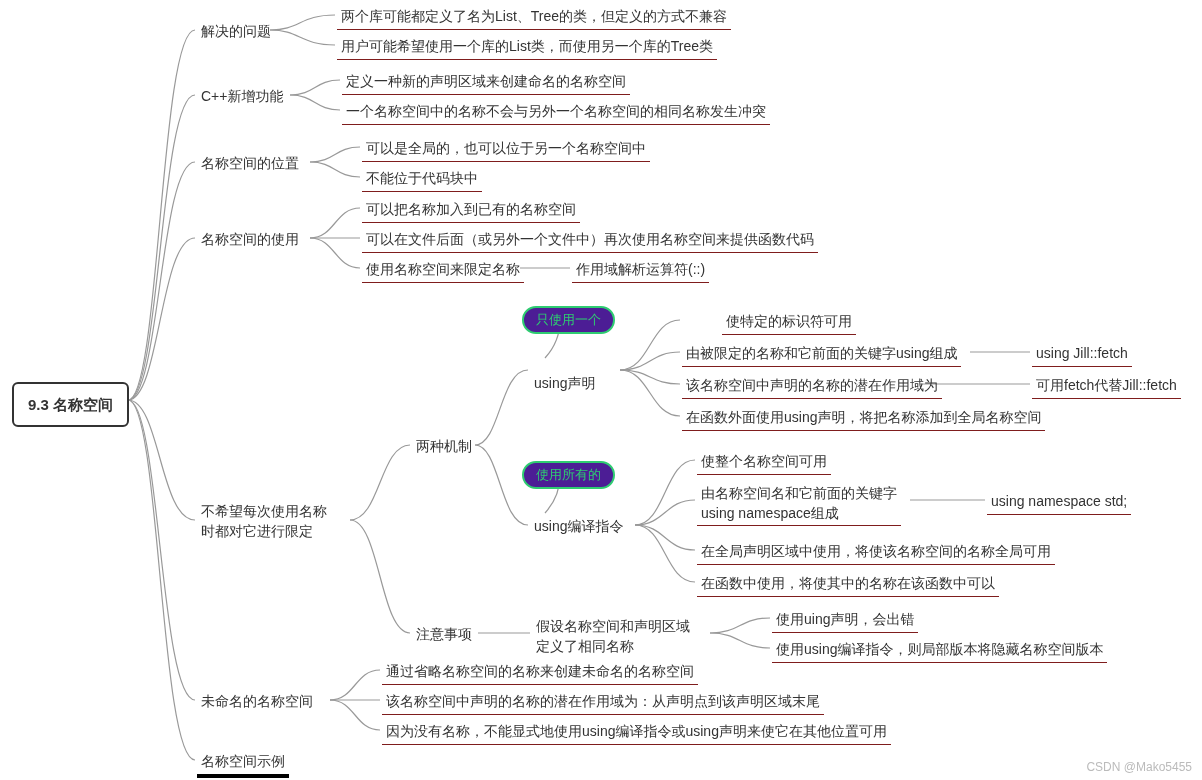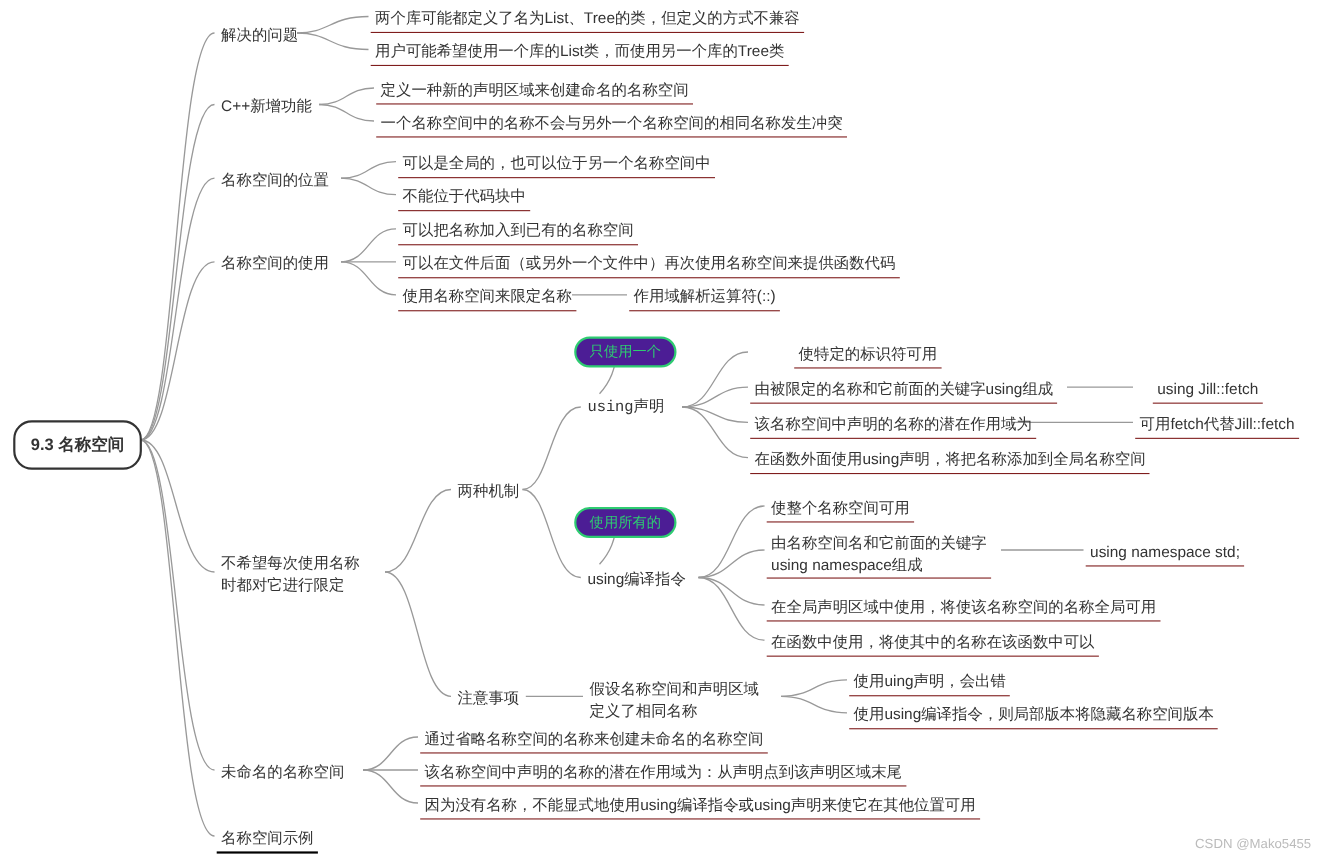--- a/index.html
+++ b/index.html
@@ -105,21 +105,21 @@
     <path d="M478 633 C505 633 505 633 530 633"></path>
     <path d="M710 633 C740 633 740 618 770 618"></path>
     <path d="M710 633 C740 633 740 648 770 648"></path>
 
     <path d="M330 700 C355 700 355 670 380 670"></path>
     <path d="M330 700 C355 700 355 700 380 700"></path>
     <path d="M330 700 C355 700 355 730 380 730"></path>
   </g>
 </svg>
 
-<div class="node root" style="left:12px; top:382px;border-radius:17px;">9.3 名称空间</div>
+<div class="node root" style="left:12px; top:382px;">9.3 名称空间</div>
 
 <div class="node branch" style="left:197px; top:20px;">解决的问题</div>
 <div class="node leaf" style="left:337px; top:5px;">两个库可能都定义了名为List、Tree的类，但定义的方式不兼容</div>
 <div class="node leaf" style="left:337px; top:35px;">用户可能希望使用一个库的List类，而使用另一个库的Tree类</div>
 
 <div class="node branch" style="left:197px; top:85px;">C++新增功能</div>
 <div class="node leaf" style="left:342px; top:70px;">定义一种新的声明区域来创建命名的名称空间</div>
 <div class="node leaf" style="left:342px; top:100px;">一个名称空间中的名称不会与另外一个名称空间的相同名称发生冲突</div>
 
 <div class="node branch" style="left:197px; top:152px;">名称空间的位置</div>
@@ -130,24 +130,24 @@
 <div class="node leaf" style="left:362px; top:198px;">可以把名称加入到已有的名称空间</div>
 <div class="node leaf" style="left:362px; top:228px;">可以在文件后面（或另外一个文件中）再次使用名称空间来提供函数代码</div>
 <div class="node leaf" style="left:362px; top:258px;">使用名称空间来限定名称</div>
 <div class="node leaf" style="left:572px; top:258px;">作用域解析运算符(::)</div>
 
 <div class="node branch multiline" style="left:197px; top:500px;">不希望每次使用名称
 时都对它进行限定</div>
 <div class="node branch" style="left:412px; top:435px;">两种机制</div>
 
 <div class="node bubble" style="left:522px; top:306px;">只使用一个</div>
-<div class="node branch" style="left:530px; top:360px;font-family:Liberation Mono, monospace;">using声明</div>
+<div class="node branch" style="left:530px; top:372px;">using声明</div>
 <div class="node leaf" style="left:682px; top:310px;margin-left:40px;">使特定的标识符可用</div>
 <div class="node leaf" style="left:682px; top:342px;">由被限定的名称和它前面的关键字using组成</div>
-<div class="node leaf" style="left:1032px; top:342px;margin-left:16px;">using Jill::fetch</div>
+<div class="node leaf" style="left:1032px; top:342px;">using Jill::fetch</div>
 <div class="node leaf" style="left:682px; top:374px;">该名称空间中声明的名称的潜在作用域为</div>
 <div class="node leaf" style="left:1032px; top:374px;">可用fetch代替Jill::fetch</div>
 <div class="node leaf" style="left:682px; top:406px;">在函数外面使用using声明，将把名称添加到全局名称空间</div>
 
 <div class="node bubble" style="left:522px; top:461px;">使用所有的</div>
 <div class="node branch" style="left:530px; top:515px;">using编译指令</div>
 <div class="node leaf" style="left:697px; top:450px;">使整个名称空间可用</div>
 <div class="node leaf multiline" style="left:697px; top:482px;">由名称空间名和它前面的关键字
 using namespace组成</div>
 <div class="node leaf" style="left:987px; top:490px;">using namespace std;</div>
@@ -158,15 +158,15 @@
 <div class="node branch multiline" style="left:532px; top:615px;">假设名称空间和声明区域
 定义了相同名称</div>
 <div class="node leaf" style="left:772px; top:608px;">使用uing声明，会出错</div>
 <div class="node leaf" style="left:772px; top:638px;">使用using编译指令，则局部版本将隐藏名称空间版本</div>
 
 <div class="node branch" style="left:197px; top:690px;">未命名的名称空间</div>
 <div class="node leaf" style="left:382px; top:660px;">通过省略名称空间的名称来创建未命名的名称空间</div>
 <div class="node leaf" style="left:382px; top:690px;">该名称空间中声明的名称的潜在作用域为：从声明点到该声明区域末尾</div>
 <div class="node leaf" style="left:382px; top:720px;">因为没有名称，不能显式地使用using编译指令或using声明来使它在其他位置可用</div>
 
-<div class="node branch" style="left:197px; top:750px; border-bottom:2px solid #000000;">名称空间示例</div>
+<div class="node branch" style="left:197px; top:750px; border-bottom:4px solid #000000;">名称空间示例</div>
 
 <div class="watermark">CSDN @Mako5455</div>
 
 </body></html>

